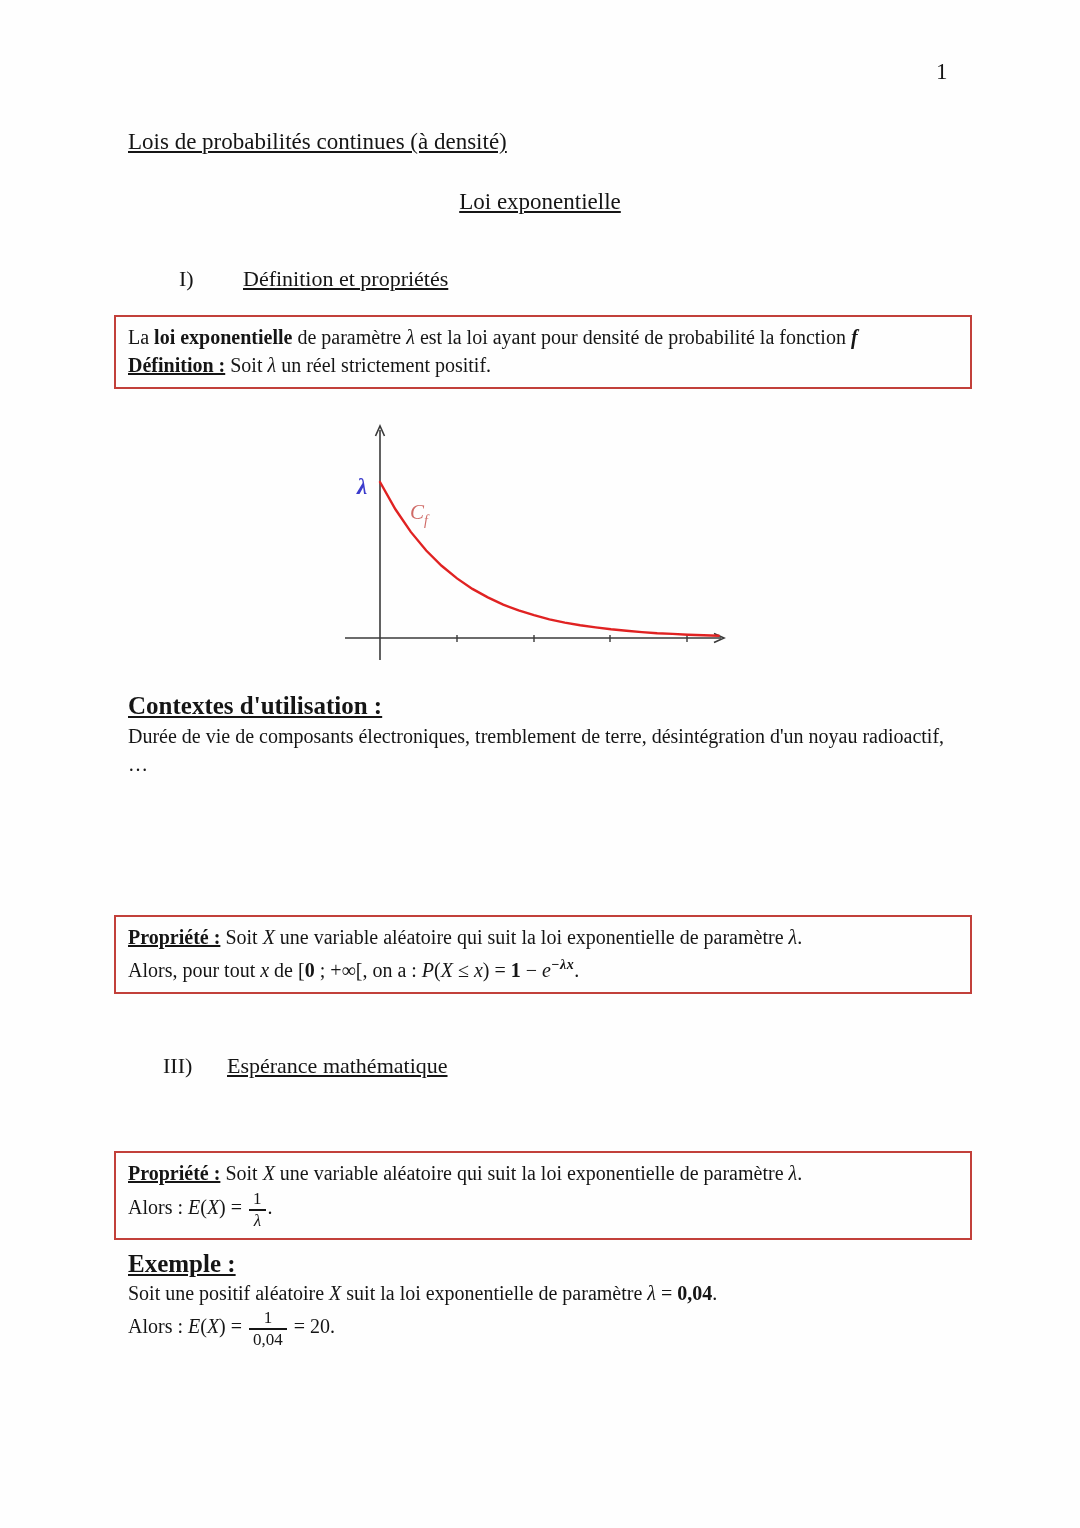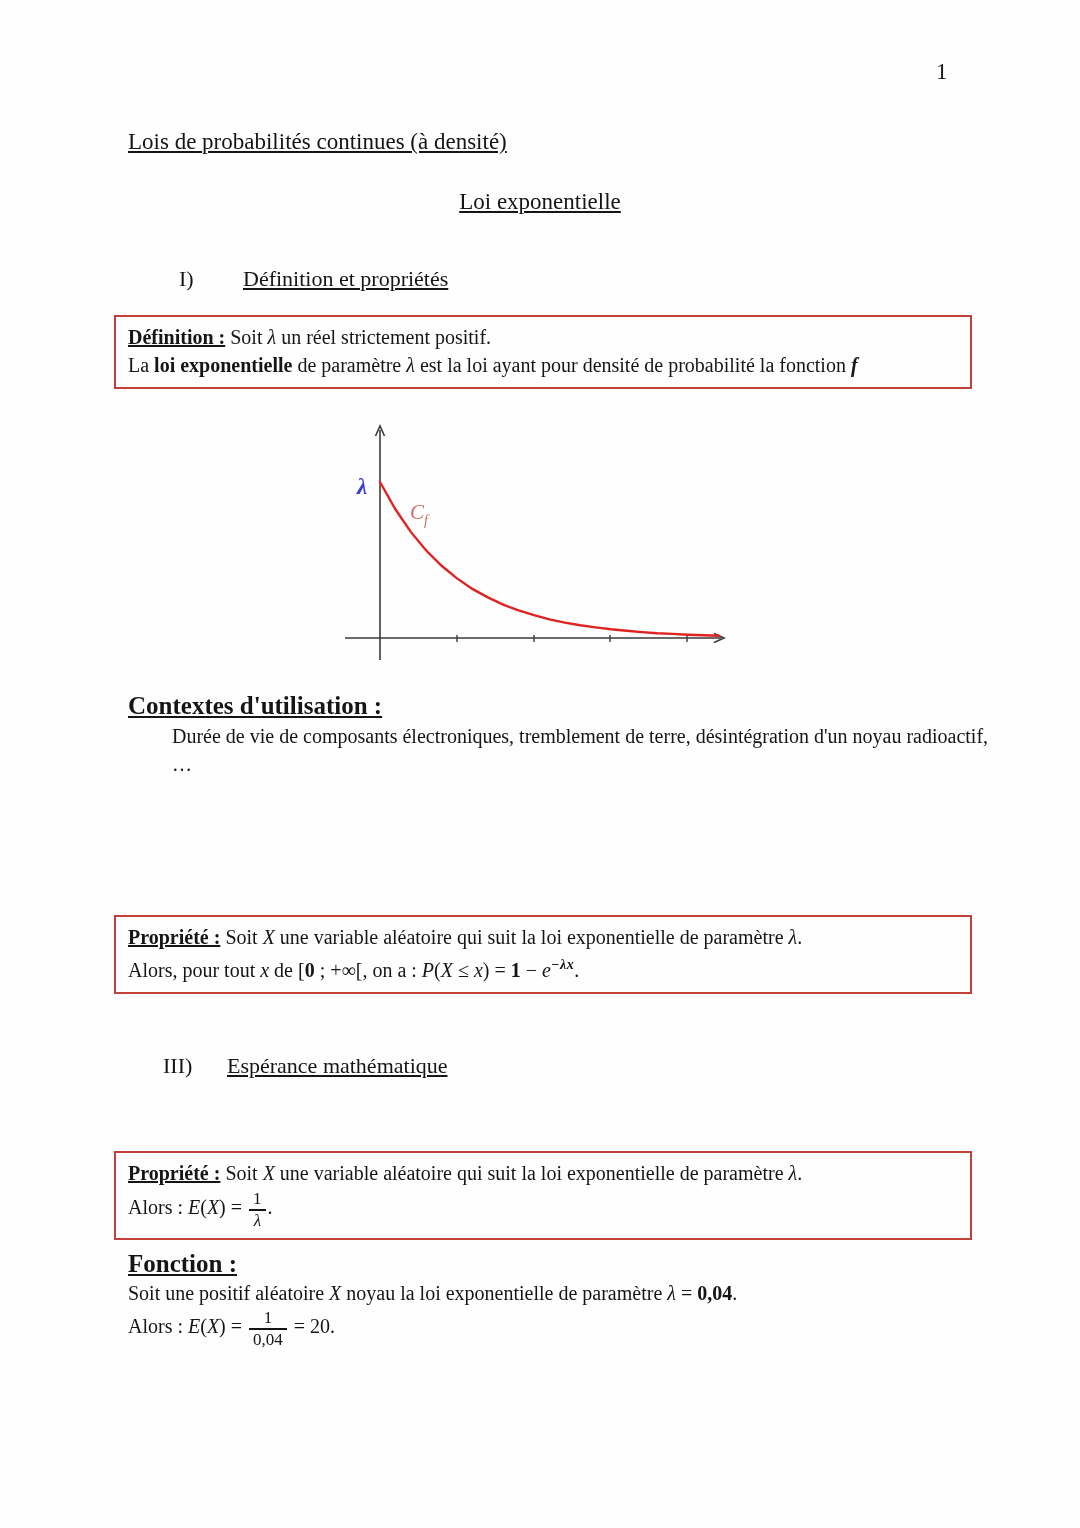--- a/index.html
+++ b/index.html
@@ -53,55 +53,55 @@
 
   <div class="abs doc-subtitle" style="left:0;top:188px;">
     <span>Loi exponentielle</span>
   </div>
 
   <div class="abs section-row" style="left:179px;top:265px;">
     <span class="numeral">I)</span><span class="section-heading">Définition et propriétés</span>
   </div>
 
   <div class="abs rbox" style="top:315px;">
+    <div class="line"><span class="seg-n">La </span><span class="seg-b">loi exponentielle</span><span class="seg-n"> de paramètre </span><span class="seg-i">λ</span><span class="seg-n"> est la loi ayant pour densité de probabilité la fonction </span><span class="seg-bi">f</span></div>
     <div class="line"><span class="seg-bu">Définition :</span><span class="seg-n"> Soit </span><span class="seg-i">λ</span><span class="seg-n"> un réel strictement positif.</span></div>
-    <div class="line"><span class="seg-n">La </span><span class="seg-b">loi exponentielle</span><span class="seg-n"> de paramètre </span><span class="seg-i">λ</span><span class="seg-n"> est la loi ayant pour densité de probabilité la fonction </span><span class="seg-bi">f</span></div>
   </div>
 
   <svg class="graph" width="430" height="250" viewBox="0 0 430 250">
     <line class="axis" x1="50" y1="242" x2="50" y2="12"></line>
     <path class="axis-arrow" d="M45.5,18 L50,8 L54.5,18"></path>
     <line class="axis" x1="15" y1="220" x2="391" y2="220"></line>
     <path class="axis-arrow" d="M384,215.5 L394,220 L384,224.5"></path>
     <g>
       <line class="tick" x1="127" y1="217" x2="127" y2="224"></line>
       <line class="tick" x1="204" y1="217" x2="204" y2="224"></line>
       <line class="tick" x1="280" y1="217" x2="280" y2="224"></line>
       <line class="tick" x1="357" y1="217" x2="357" y2="224"></line>
     </g>
     <path class="curve" d="M50.0,64.0 L65.4,91.3 L80.8,113.9 L96.2,132.5 L111.6,147.8 L127.0,160.4 L142.4,170.9 L157.8,179.4 L173.2,186.6 L188.6,192.4 L204.0,197.2 L219.4,201.3 L234.8,204.6 L250.2,207.2 L265.6,209.4 L281.0,211.3 L296.4,212.8 L311.8,214.1 L327.2,215.2 L342.6,215.9 L358.0,216.7 L373.4,217.2 L388.8,217.7"></path>
     <text class="lambda-text" x="27" y="76">λ</text>
     <text class="cf-text" x="80" y="101"><tspan>C</tspan><tspan dy="6" font-size="14">f</tspan></text>
   </svg>
 
   <div class="abs bold-u" style="left:128px;top:692px;">Contextes d'utilisation :</div>
-  <div class="abs para" style="left:128px;top:722px;margin-left:44px;">Durée de vie de composants électroniques, tremblement de terre, désintégration d'un noyau radioactif, …</div>
+  <div class="abs para" style="left:128px;top:722px;">Durée de vie de composants électroniques, tremblement de terre, désintégration d'un noyau radioactif, …</div>
 
 
   <div class="abs rbox" style="top:915px;">
     <div class="line"><span class="seg-bu">Propriété :</span><span class="seg-n"> Soit </span><span class="seg-i">X</span><span class="seg-n"> une variable aléatoire qui suit la loi exponentielle de paramètre </span><span class="seg-i">λ</span><span class="seg-n">.</span></div>
     <div class="line"><span class="seg-n">Alors, pour tout </span><span class="seg-i">x</span><span class="seg-n"> de [</span><span class="seg-b">0</span><span class="seg-n"> ; +∞[, on a : </span><span class="seg-i">P</span><span class="seg-n">(</span><span class="seg-i">X</span><span class="seg-n"> ≤ </span><span class="seg-i">x</span><span class="seg-n">) = </span><span class="seg-b">1</span><span class="seg-n"> − </span><span class="seg-i">e</span><span class="seg-sup">−λx</span><span class="seg-n">.</span></div>
   </div>
 
   <div class="abs section-row" style="left:163px;top:1052px;">
     <span class="numeral">III)</span><span class="section-heading">Espérance mathématique</span>
   </div>
 
   <div class="abs rbox" style="top:1151px;">
     <div class="line"><span class="seg-bu">Propriété :</span><span class="seg-n"> Soit </span><span class="seg-i">X</span><span class="seg-n"> une variable aléatoire qui suit la loi exponentielle de paramètre </span><span class="seg-i">λ</span><span class="seg-n">.</span></div>
     <div class="line" style="margin-top:2px;"><span class="seg-n">Alors : </span><span class="seg-i">E</span><span class="seg-n">(</span><span class="seg-i">X</span><span class="seg-n">) = </span><span class="frac"><span class="num seg-n">1</span><span class="den seg-i">λ</span></span><span class="seg-n">.</span></div>
   </div>
 
-  <div class="abs bold-u" style="left:128px;top:1250px;">Fonction :</div>
-  <div class="abs" style="left:128px;top:1279px;"><span class="seg-n">Soit une positif aléatoire </span><span class="seg-i">X</span><span class="seg-n"> noyau la loi exponentielle de paramètre </span><span class="seg-i">λ</span><span class="seg-n"> = </span><span class="seg-b">0,04</span><span class="seg-n">.</span></div>
+  <div class="abs bold-u" style="left:128px;top:1250px;">Exemple :</div>
+  <div class="abs" style="left:128px;top:1279px;"><span class="seg-n">Soit une positif aléatoire </span><span class="seg-i">X</span><span class="seg-n"> suit la loi exponentielle de paramètre </span><span class="seg-i">λ</span><span class="seg-n"> = </span><span class="seg-b">0,04</span><span class="seg-n">.</span></div>
   <div class="abs" style="left:128px;top:1308px;"><span class="seg-n">Alors : </span><span class="seg-i">E</span><span class="seg-n">(</span><span class="seg-i">X</span><span class="seg-n">) = </span><span class="frac"><span class="num seg-n">1</span><span class="den seg-n">0,04</span></span><span class="seg-n"> = 20.</span></div>
 
 </div>
 
 </body></html>

